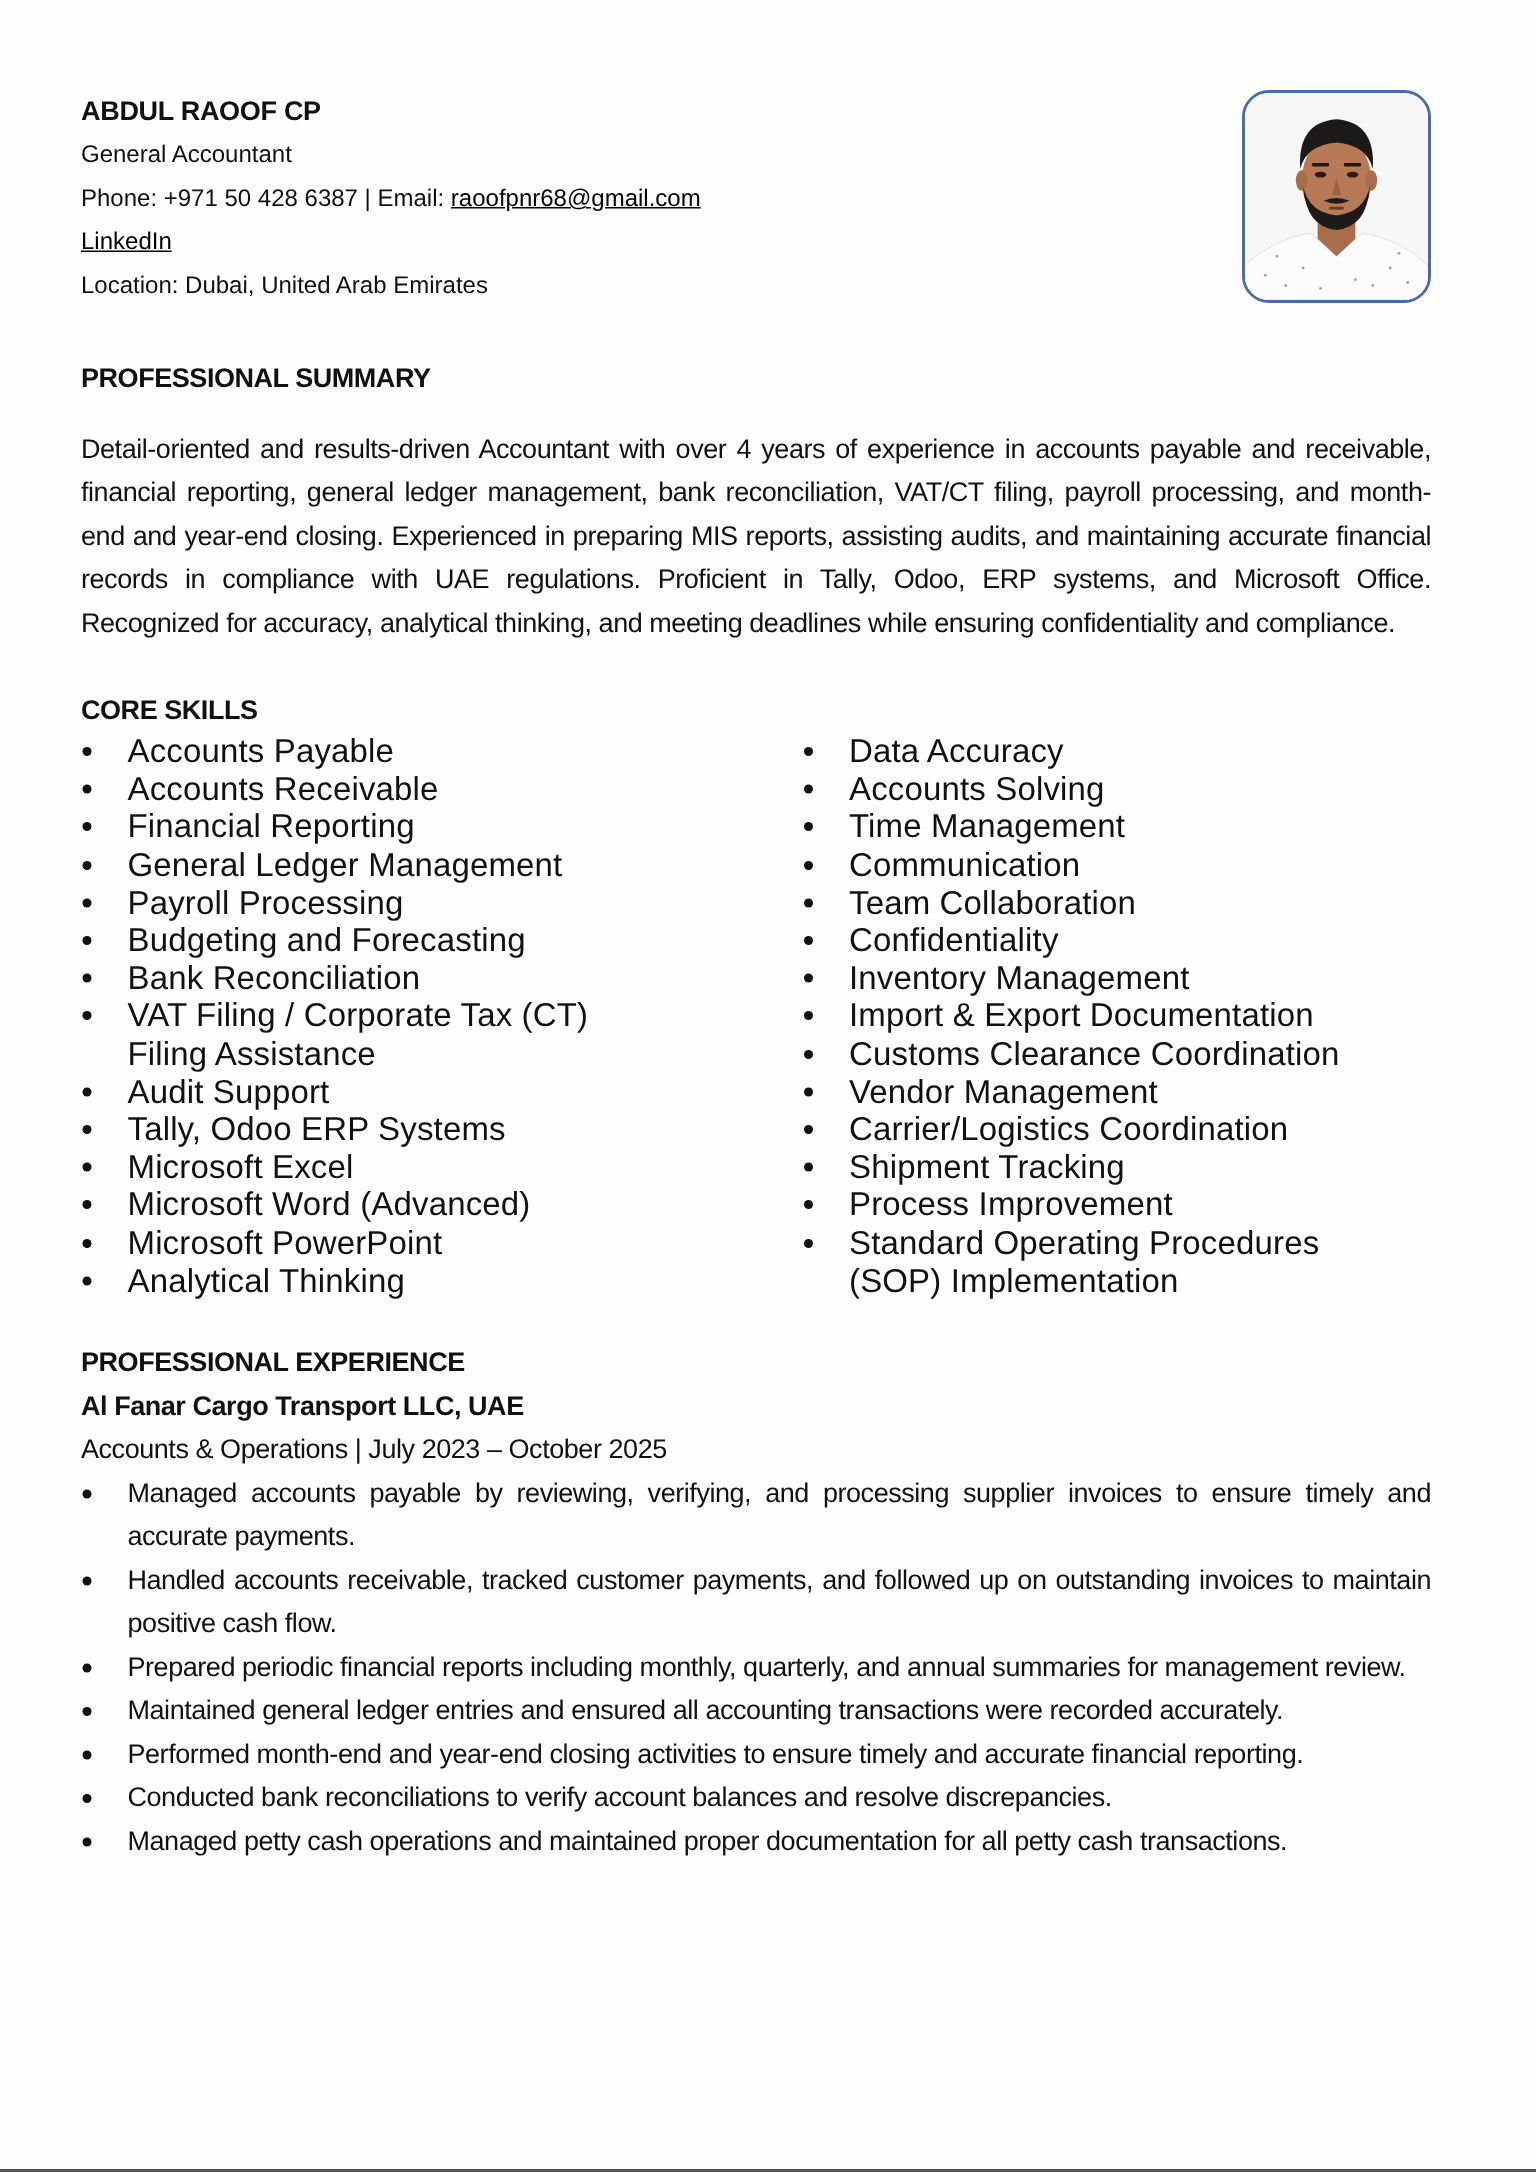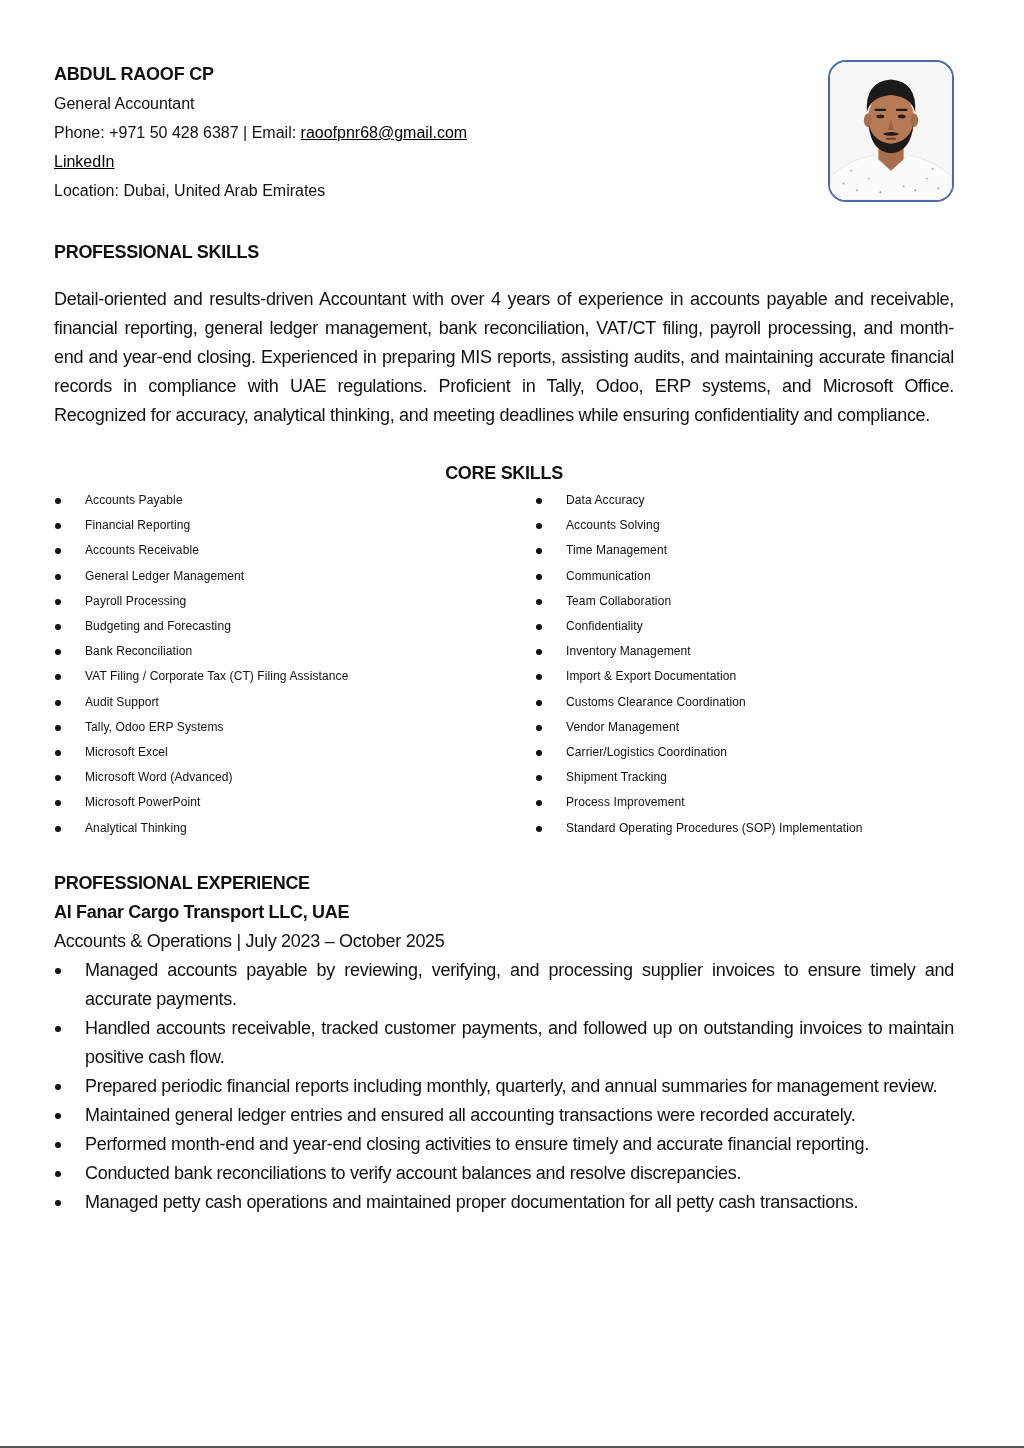--- a/index.html
+++ b/index.html
@@ -51,33 +51,33 @@
     letter-spacing: -0.3px;
   }
   .summary {
     font-size: 18px;
     line-height: 29px;
     text-align: justify;
     letter-spacing: -0.3px;
     margin-top: 18px;
   }
   .mt-28 { margin-top: 28px; }
-  .mt-29 { margin-top: 29px; text-align: center; }
+  .mt-29 { margin-top: 29px; }
 
   .skills {
     display: flex;
     margin-top: 0px;
   }
   .skills ul { list-style: none; }
   .skills .col-left { width: 481px; }
   .skills .col-right { flex: 1; }
   .skills li {
     position: relative;
     padding-left: 31px;
-    font-size: 12px;
+    font-size: 22px;
     line-height: 25.2px;
     letter-spacing: 0.1px;
   }
   .skills li::before, .exp li::before {
     content: "";
     position: absolute;
     left: 1px;
     top: 10px;
     width: 6px;
     height: 6px;
@@ -167,29 +167,29 @@
 
         <path d="M63 58 L60 70 L66 70 Z" fill="#9c6343"></path>
 
         <path d="M40 64 Q42 92 63 94 Q84 92 86 64 Q82 82 63 84 Q44 82 40 64 Z" fill="#1e1a17"></path>
         <path d="M54 74 Q63 70 72 74 Q63 78 54 74 Z" fill="#1e1a17"></path>
         <rect x="58" y="78" width="10" height="2" fill="#6e3b2c"></rect>
       </svg>
     </div>
   </div>
 
-  <div class="section-title mt-28">PROFESSIONAL SKILLS</div>
+  <div class="section-title mt-28">PROFESSIONAL SUMMARY</div>
   <p class="summary">Detail-oriented and results-driven Accountant with over 4 years of experience in accounts payable and receivable, financial reporting, general ledger management, bank reconciliation, VAT/CT filing, payroll processing, and month-end and year-end closing. Experienced in preparing MIS reports, assisting audits, and maintaining accurate financial records in compliance with UAE regulations. Proficient in Tally, Odoo, ERP systems, and Microsoft Office. Recognized for accuracy, analytical thinking, and meeting deadlines while ensuring confidentiality and compliance.</p>
 
   <div class="section-title mt-29">CORE SKILLS</div>
   <div class="skills">
     <ul class="col-left">
       <li>Accounts Payable</li>
+      <li>Accounts Receivable</li>
       <li>Financial Reporting</li>
-      <li>Accounts Receivable</li>
       <li>General Ledger Management</li>
       <li>Payroll Processing</li>
       <li>Budgeting and Forecasting</li>
       <li>Bank Reconciliation</li>
       <li style="padding-right:90px;">VAT Filing / Corporate Tax (CT) Filing Assistance</li>
       <li>Audit Support</li>
       <li>Tally, Odoo ERP Systems</li>
       <li>Microsoft Excel</li>
       <li>Microsoft Word (Advanced)</li>
       <li>Microsoft PowerPoint</li>

